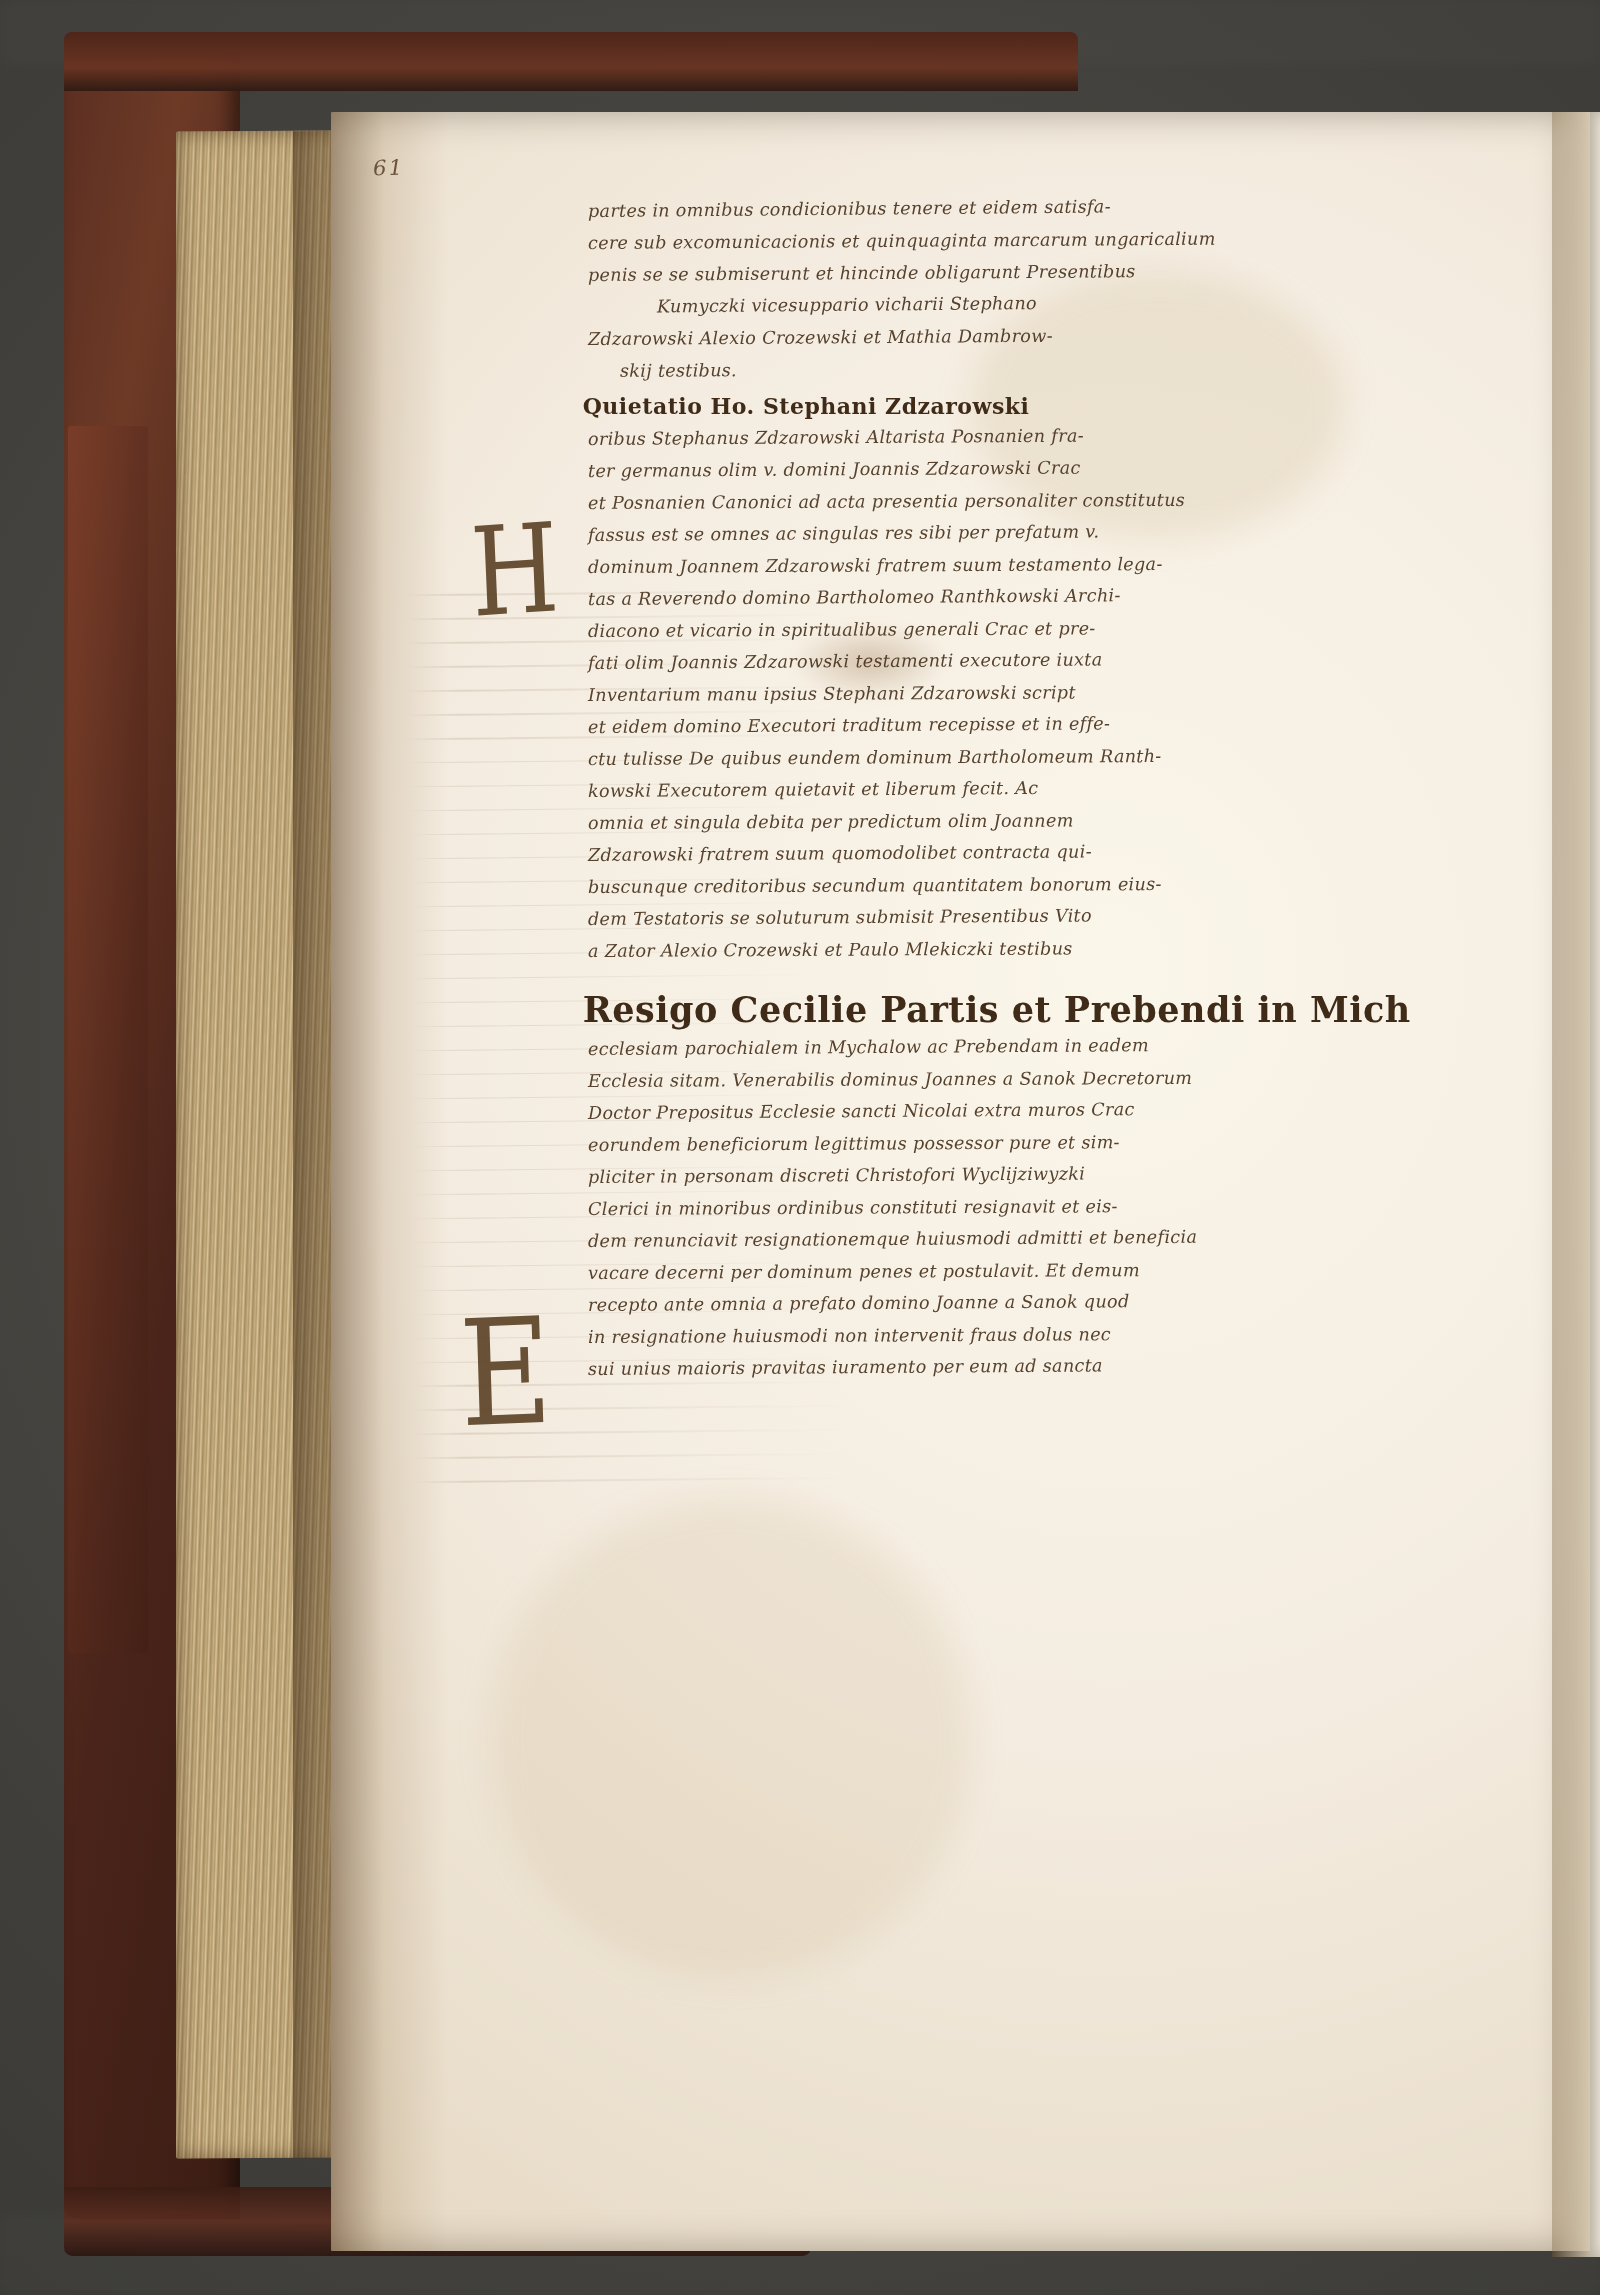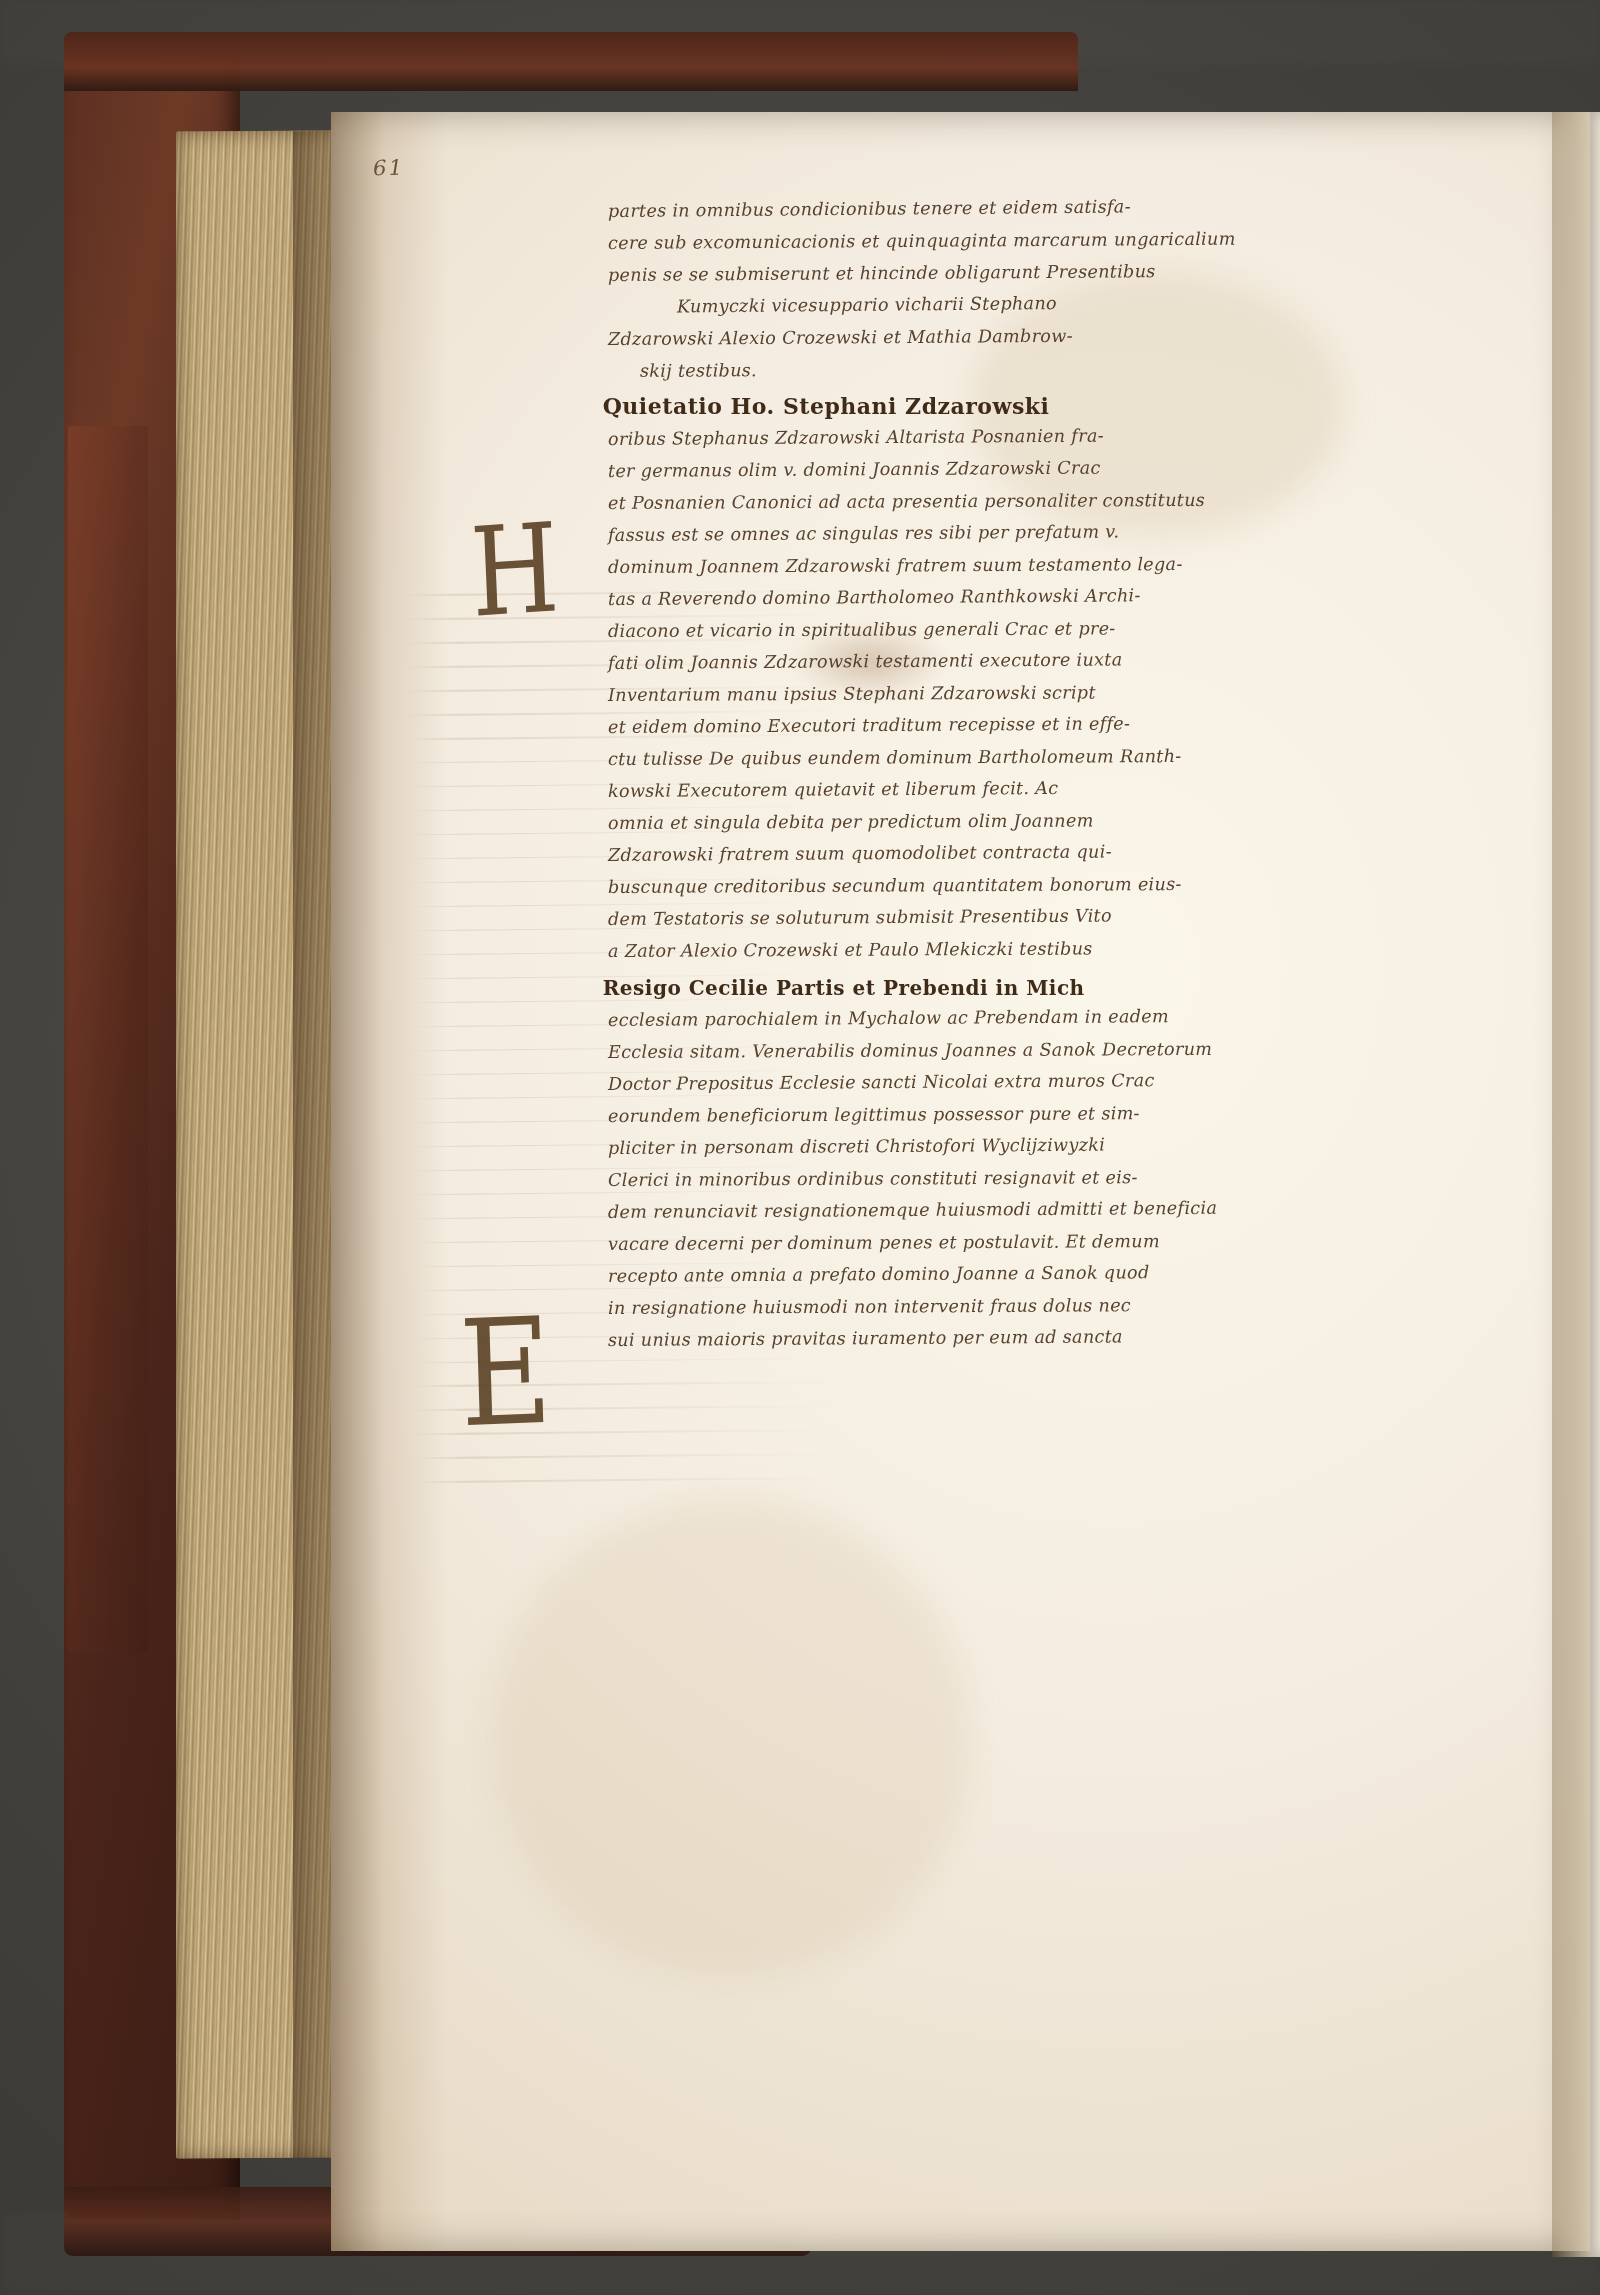--- a/index.html
+++ b/index.html
@@ -180,21 +180,21 @@
     top: 155px;
     font-size: 21.3px;
     color: #6b523a;
     letter-spacing: 2.1px;
     transform: rotate(-2deg);
     font-style: italic;
   }
 
   .col {
     position: absolute;
-    left: 608px;
+    left: 588px;
     top: 203px;
     width: 864px;
   }
 
   .line {
     font-family: "DejaVu Serif", serif;
     font-style: italic;
     font-size: 17.6px;
     line-height: 1.0;
     color: #4a3520;
@@ -210,21 +210,21 @@
   .heading {
     font-family: "DejaVu Serif", serif;
     font-size: 22px;
     line-height: 1.0;
     color: #3f2b18;
     letter-spacing: 0.5px;
     margin: 11.7px 0 14px -5.3px;
     white-space: nowrap;
     font-weight: 600;
   }
-  .heading.h2 { font-size: 20px; margin-top: 18px; }
+  .heading.h2 { font-size: 35px; margin-top: 32px; }
 
   
   .initial {
     position: absolute;
     font-family: "DejaVu Serif", serif;
     color: #5a4124;
     line-height: 1;
     opacity: 0.9;
   }
   .initial.f {

